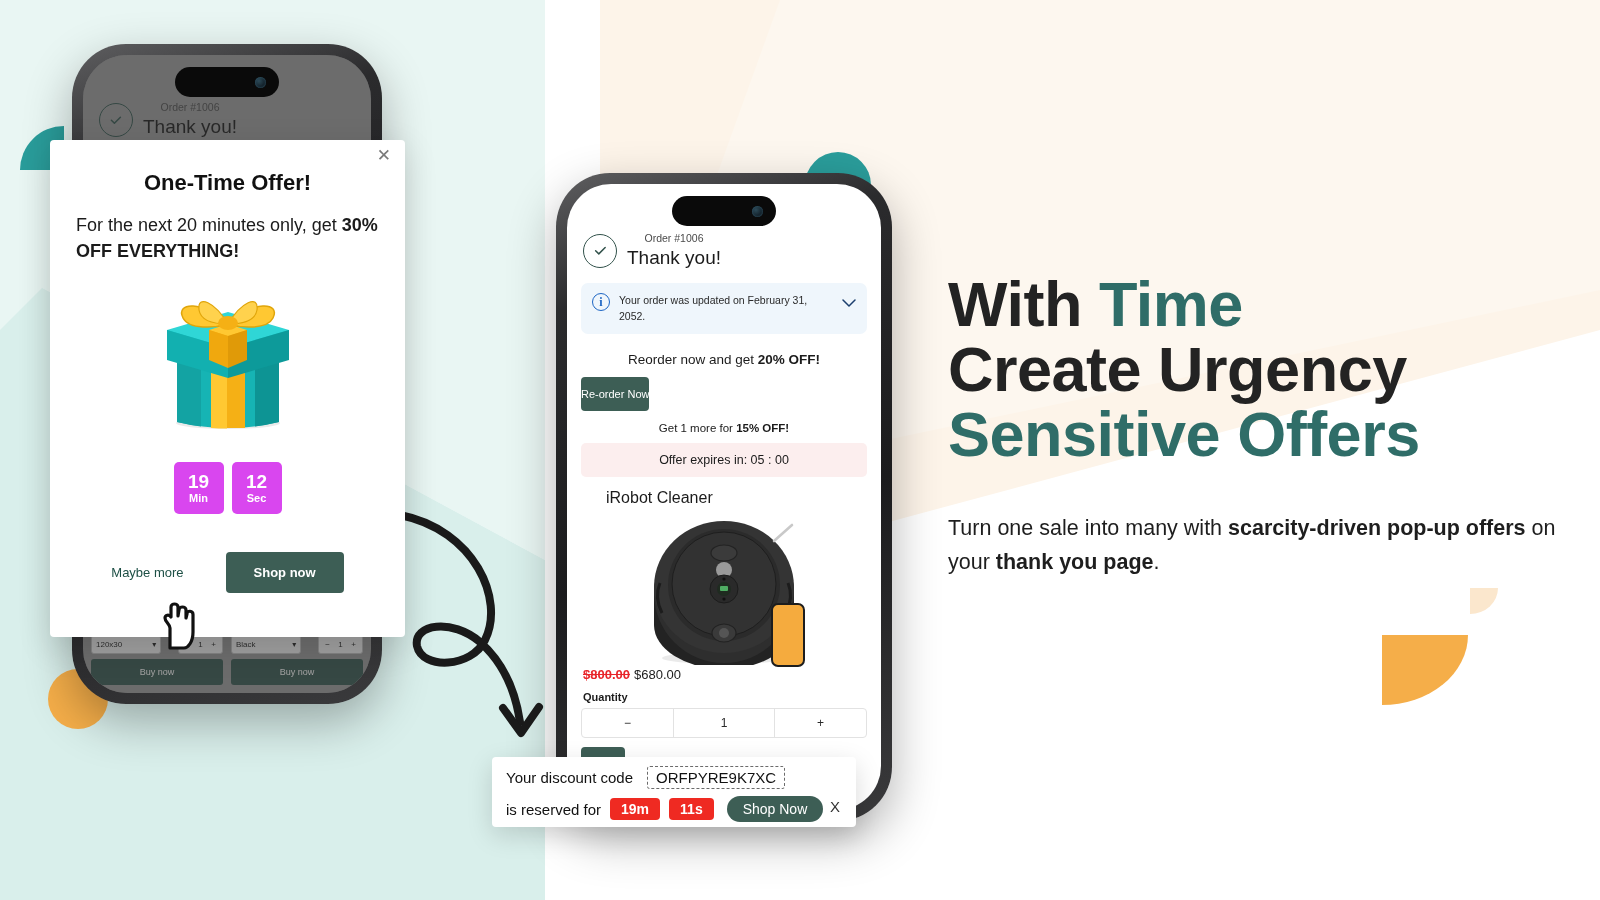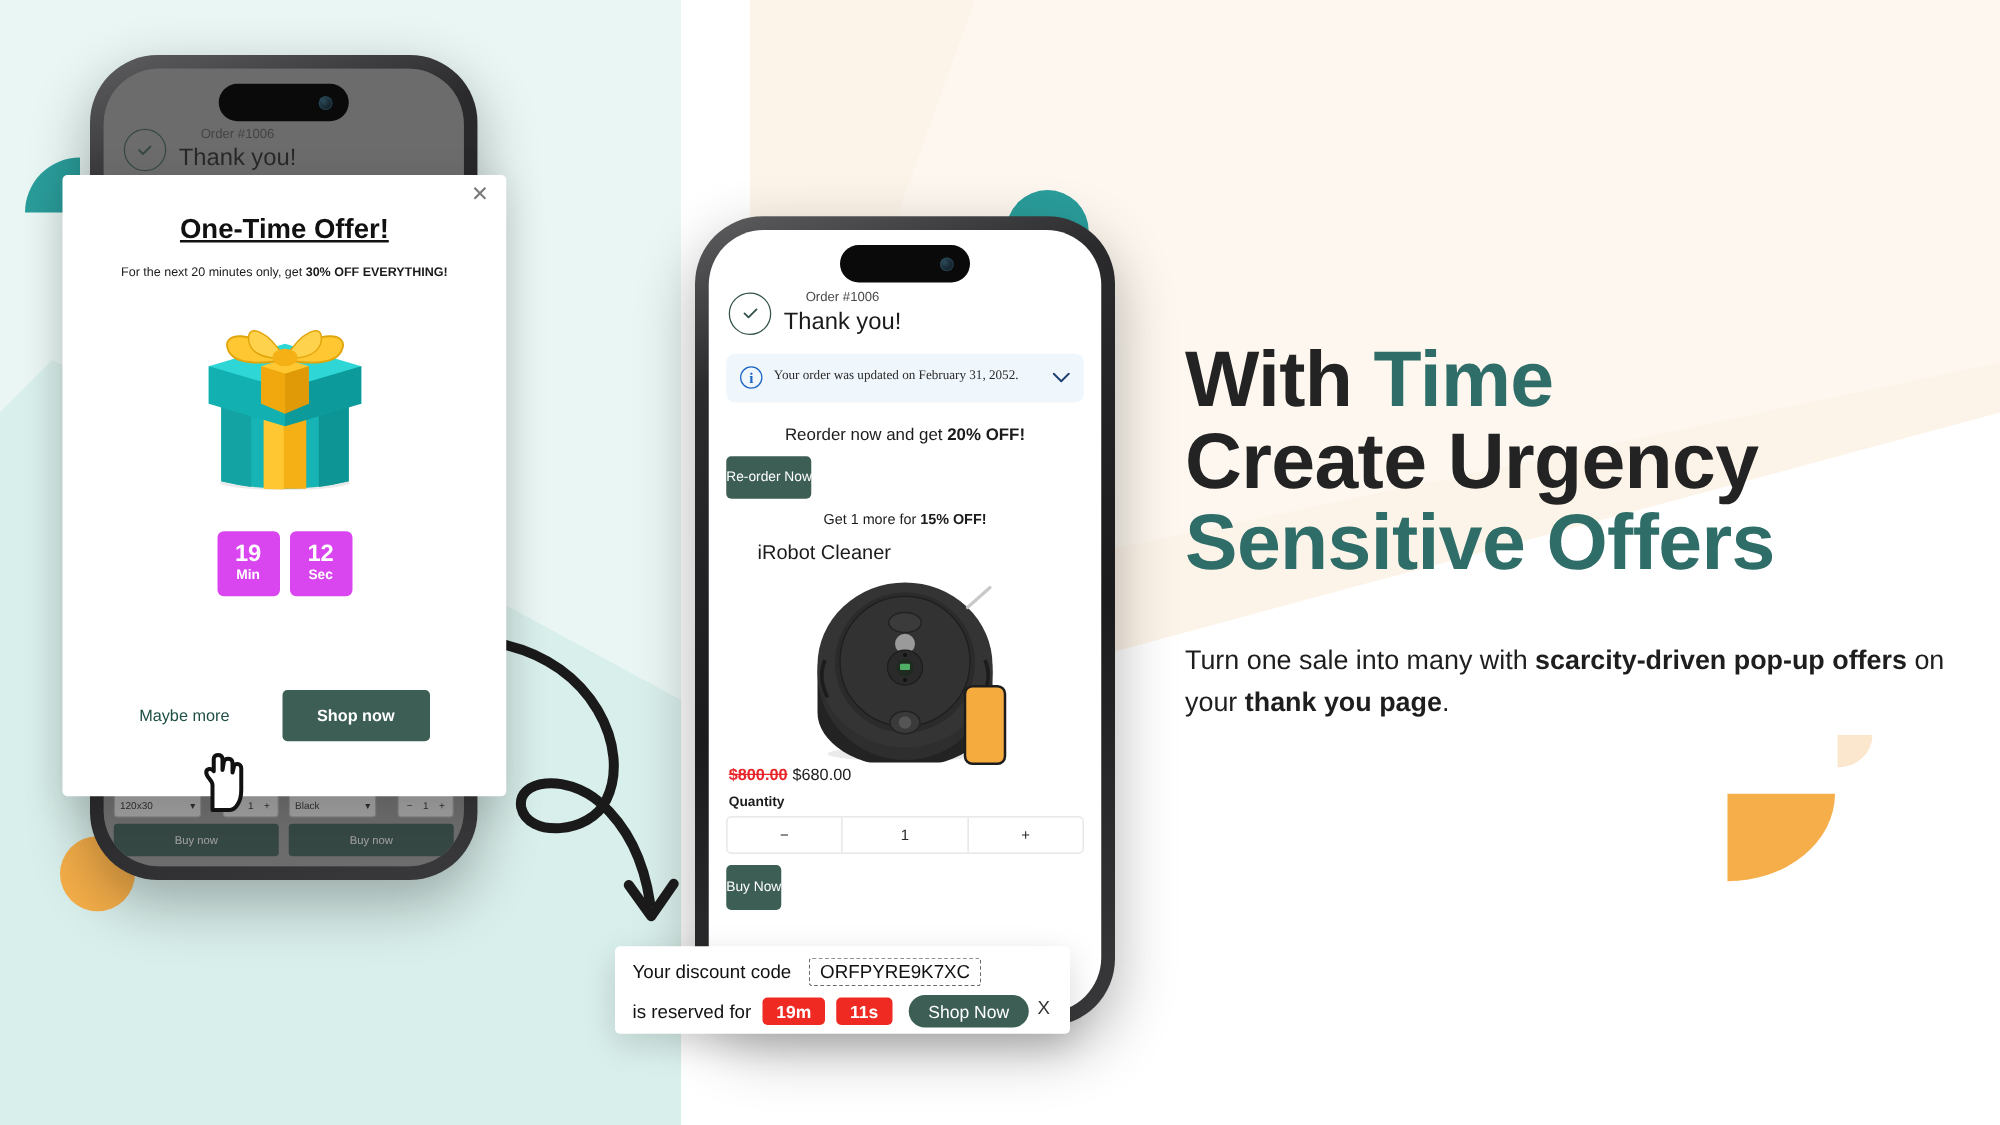--- a/index.html
+++ b/index.html
@@ -134,21 +134,21 @@
     padding: 10px 11px;
     display: flex; align-items: flex-start; gap: 9px;
   }
   .notice .info-ico {
     width: 18px; height: 18px; border-radius: 50%;
     border: 1.6px solid #1e66c4; color: #1e66c4;
     font-size: 12px; font-weight: bold;
     display: flex; align-items: center; justify-content: center;
     flex: none; font-family: "Liberation Serif", serif;
   }
-  .notice .ntxt { font-size: 10.5px; color: #2a2a2a; line-height: 1.45; flex: 1; font-family: Liberation Serif, serif; }
+  .notice .ntxt { font-size: 10.5px; color: #2a2a2a; line-height: 1.45; flex: 1; }
   .notice .chev { color: #1c3f6e; flex: none; margin-top: 1px; }
 
   .reorder-line {
     text-align: center; font-size: 13.5px; color: #1b1b1b;
     margin-top: 18px;
   }
   .reorder-line b { font-weight: bold; }
 
   .btn-dark {
     display: block;
@@ -242,24 +242,23 @@
     z-index: 30;
   }
   #popup .close-x {
     position: absolute; right: 14px; top: 7px;
     font-size: 17px; color: #7a7a7a; cursor: pointer; line-height: 1;
     font-family: "Liberation Sans", sans-serif;
   }
   .pp-title {
     text-align: center; font-size: 22px; font-weight: bold; color: #111;
     margin-top: 30px;
-    text-decoration: underline;
   }
   .pp-sub {
-    text-align: center; font-size: 10px; color: #1b1b1b;
+    font-size: 18px; color: #1b1b1b;
     margin: 16px 26px 0 26px; line-height: 1.45;
   }
   .pp-sub b { font-weight: bold; }
 
   .gift-wrap { display: flex; justify-content: center; margin-top: 26px; }
 
   .timer-row { display: flex; justify-content: center; gap: 8px; margin-top: 30px; }
   .tbox {
     width: 50px; height: 52px; background: #d946ef; border-radius: 5px;
     color: #fff; display: flex; flex-direction: column;
@@ -441,20 +440,21 @@
               </svg>
           </span>
         </div>
 
         <div class="reorder-line"><span>Reorder now and get </span><b>20% OFF!</b></div>
 
         <button class="btn-dark">Re-order Now</button>
 
         <div class="getmore"><span>Get 1 more for </span><b>15% OFF!</b></div>
 
+        <div class="expires">Offer expires in: 05 : 00</div>
 
         <div class="prod-name">iRobot Cleaner</div>
 
         <div class="prod-img">
           <svg class="roomba" viewBox="0 0 172 152">
             <ellipse cx="86" cy="145" rx="62" ry="6" fill="#d8d8d8" opacity=".55"></ellipse>
             <path d="M16 80 A70 70 0 0 1 156 80 L156 112 A70 44 0 0 1 16 112 Z" fill="#232323"></path>
             <ellipse cx="86" cy="80" rx="70" ry="70" fill="#2e2e2e"></ellipse>
             <ellipse cx="86" cy="74" rx="70" ry="66" fill="#343434"></ellipse>
             <ellipse cx="86" cy="72" rx="56" ry="56" fill="#2b2b2b"></ellipse>

